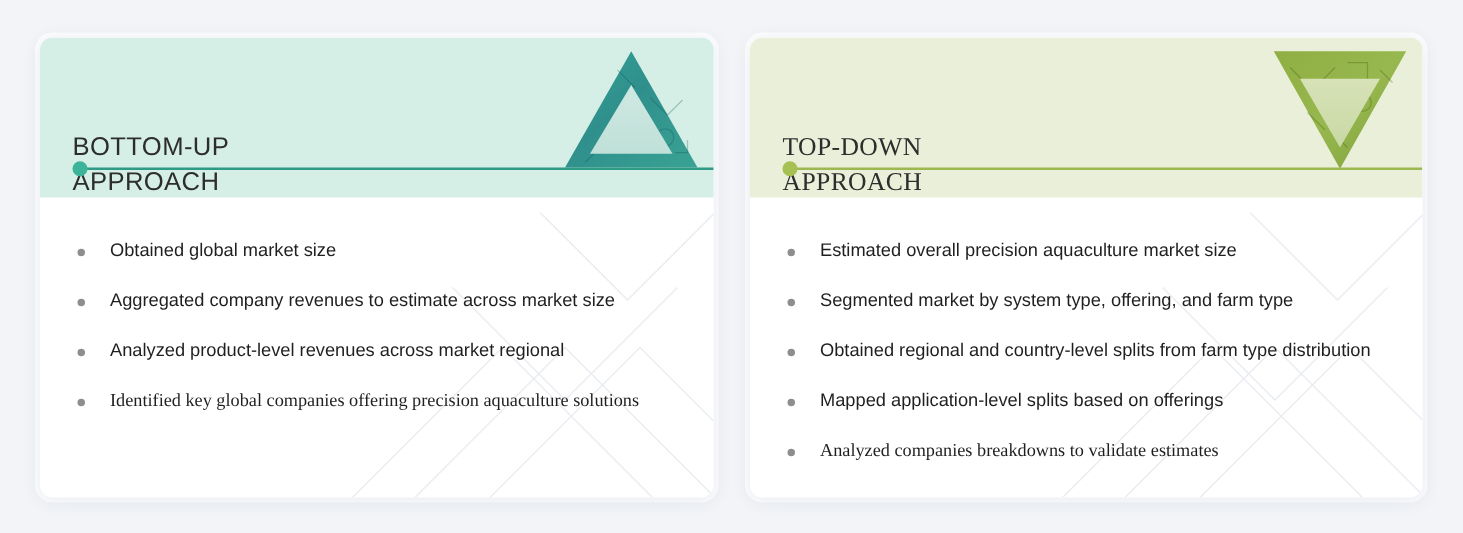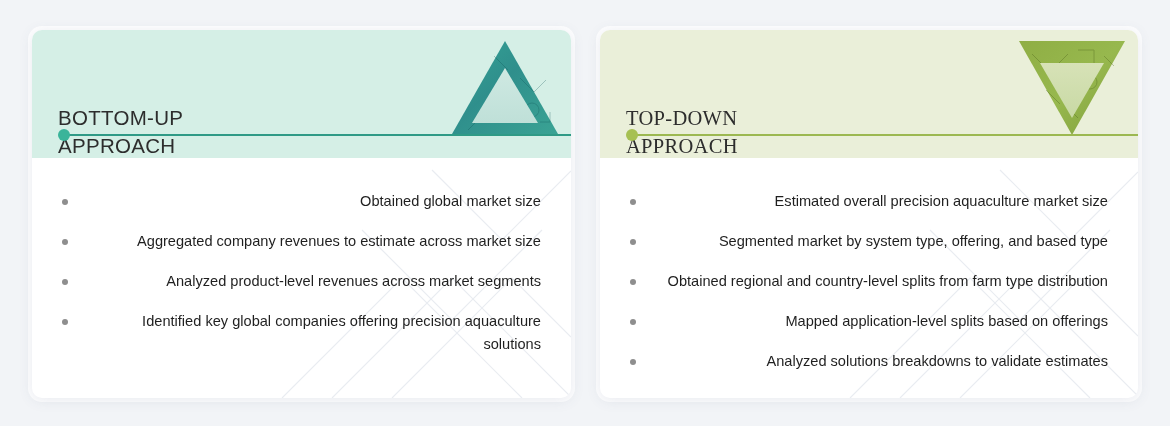--- a/index.html
+++ b/index.html
@@ -113,23 +113,22 @@
     margin: 0;
     padding: 0;
   }
   .bullet-item {
     position: relative;
     padding-left: 30px;
     margin-bottom: 17px;
     font-size: 14.6px;
     line-height: 23px;
     color: #1f1f1f;
-    text-align: right;
-  }
-  .bullet-item:last-child { margin-bottom: 0; }
+  }
+  .bullet-item:last-child { margin-bottom: 0; font-family: Liberation Serif, serif; }
   .bullet-dot {
     position: absolute;
     left: 4px;
     top: 9px;
     width: 6px;
     height: 6px;
     border-radius: 50%;
     background: #8e8e8e;
   }
 </style>
@@ -191,21 +190,21 @@
         <li class="bullet-item">
           <span class="bullet-dot"></span>
           <span>Obtained global market size</span>
         </li>
         <li class="bullet-item">
           <span class="bullet-dot"></span>
           <span>Aggregated company revenues to estimate across market size</span>
         </li>
         <li class="bullet-item">
           <span class="bullet-dot"></span>
-          <span>Analyzed product-level revenues across market segments</span>
+          <span>Analyzed product-level revenues across market regional</span>
         </li>
         <li class="bullet-item">
           <span class="bullet-dot"></span>
           <span>Identified key global companies offering precision aquaculture solutions</span>
         </li>
       </ul>
     </div>
   </div>
 
   <div class="card card-right">
@@ -257,31 +256,31 @@
     </div>
 
     <div class="card-body">
       <ul class="bullet-list">
         <li class="bullet-item">
           <span class="bullet-dot"></span>
           <span>Estimated overall precision aquaculture market size</span>
         </li>
         <li class="bullet-item">
           <span class="bullet-dot"></span>
-          <span>Segmented market by system type, offering, and based type</span>
+          <span>Segmented market by system type, offering, and farm type</span>
         </li>
         <li class="bullet-item">
           <span class="bullet-dot"></span>
           <span>Obtained regional and country-level splits from farm type distribution</span>
         </li>
         <li class="bullet-item">
           <span class="bullet-dot"></span>
           <span>Mapped application-level splits based on offerings</span>
         </li>
         <li class="bullet-item">
           <span class="bullet-dot"></span>
-          <span>Analyzed solutions breakdowns to validate estimates</span>
+          <span>Analyzed companies breakdowns to validate estimates</span>
         </li>
       </ul>
     </div>
   </div>
 
 </div>
 
 </body></html>

